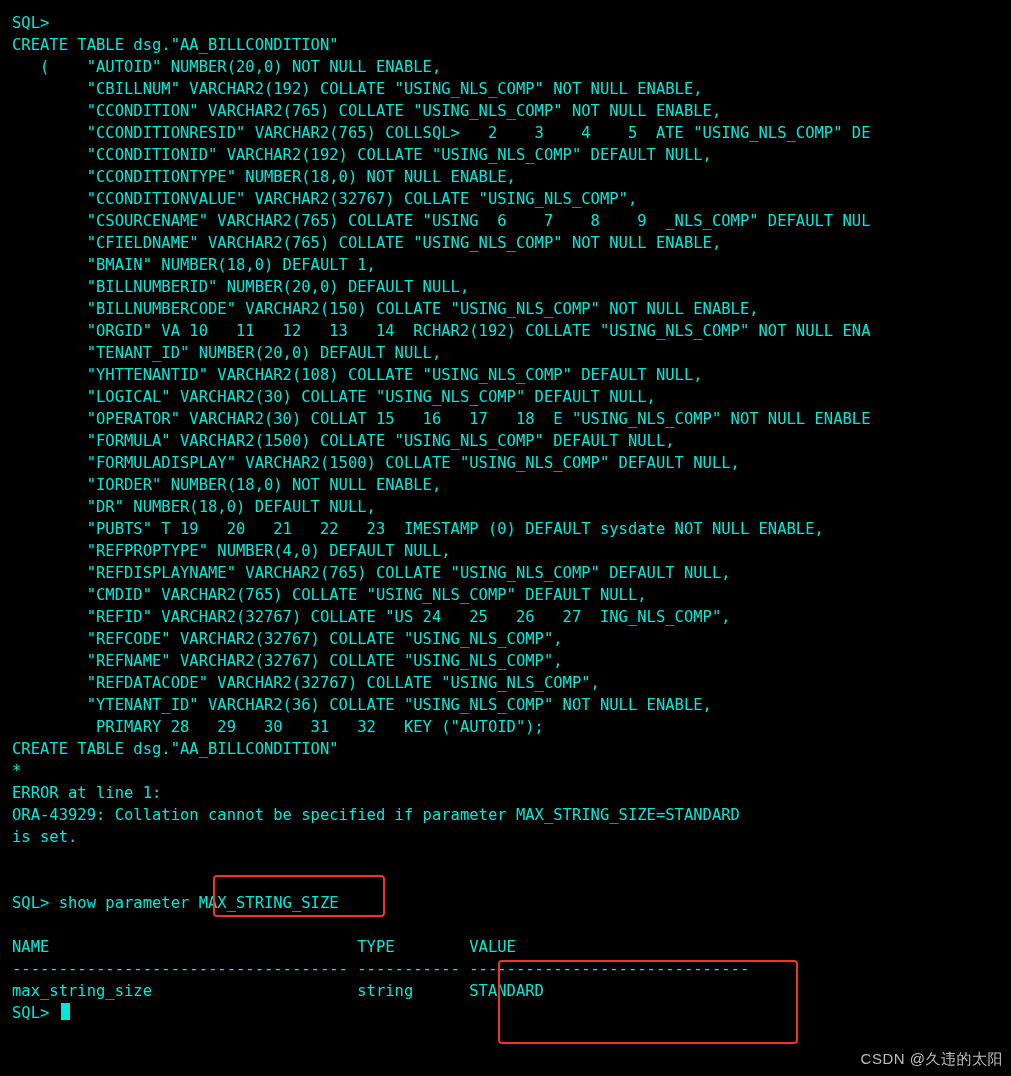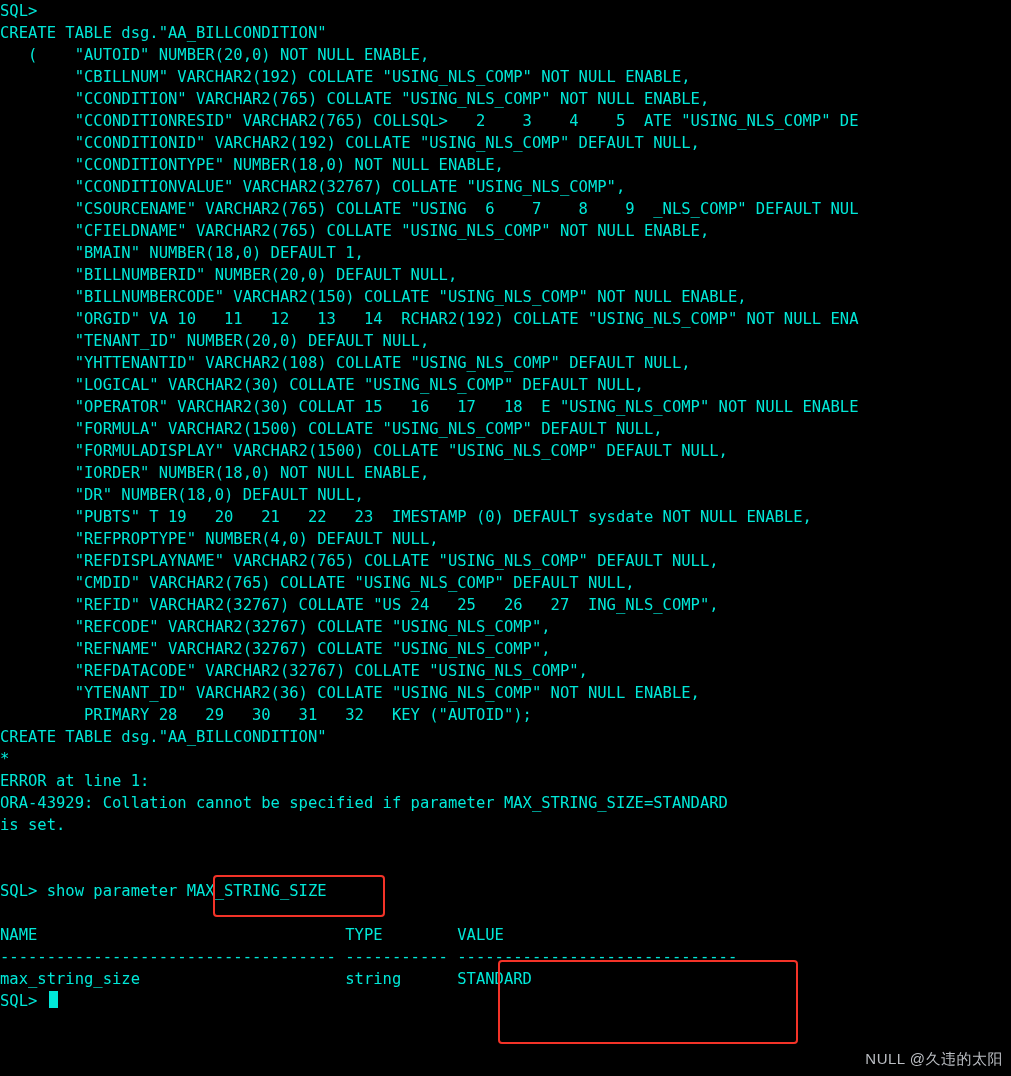--- a/index.html
+++ b/index.html
@@ -7,21 +7,21 @@
     background:#000;
     font-family:"Consolas","Menlo","Courier New",monospace;
     font-size:15.5px;
     line-height:22px;
     color:#00e8d8;
     width:1011px;
     height:1076px;
     overflow:hidden;
     position:relative;
   }
-  pre{margin:0;white-space:pre;}
+  pre{margin:12px;white-space:pre;}
   .overlay{position:absolute;pointer-events:none;}
   .redbox{border:2px solid #f33328;border-radius:4px;}
   .cursor{
     display:inline-block;width:9px;height:17px;
     background:#00e8d8;vertical-align:-2px;margin-left:2px;
   }
   .watermark{
     position:absolute;right:8px;bottom:6px;
     color:#babdc2;font-size:15px;font-family:sans-serif;
     letter-spacing:.5px;pointer-events:none;
@@ -75,13 +75,13 @@
 NAME                                 TYPE        VALUE
 ------------------------------------ ----------- ------------------------------
 max_string_size                      string      STANDARD
 SQL&gt; <span class="cursor"></span>
 </pre>
 
 <div class="overlay redbox" style="left:213px;top:875px;width:168px;height:38px;"></div>
 
 <div class="overlay redbox" style="left:498px;top:960px;width:296px;height:80px;"></div>
 
-<div class="watermark">NULL @久违的太阳</div>
+<div class="watermark">CSDN @久违的太阳</div>
 
 </body></html>

